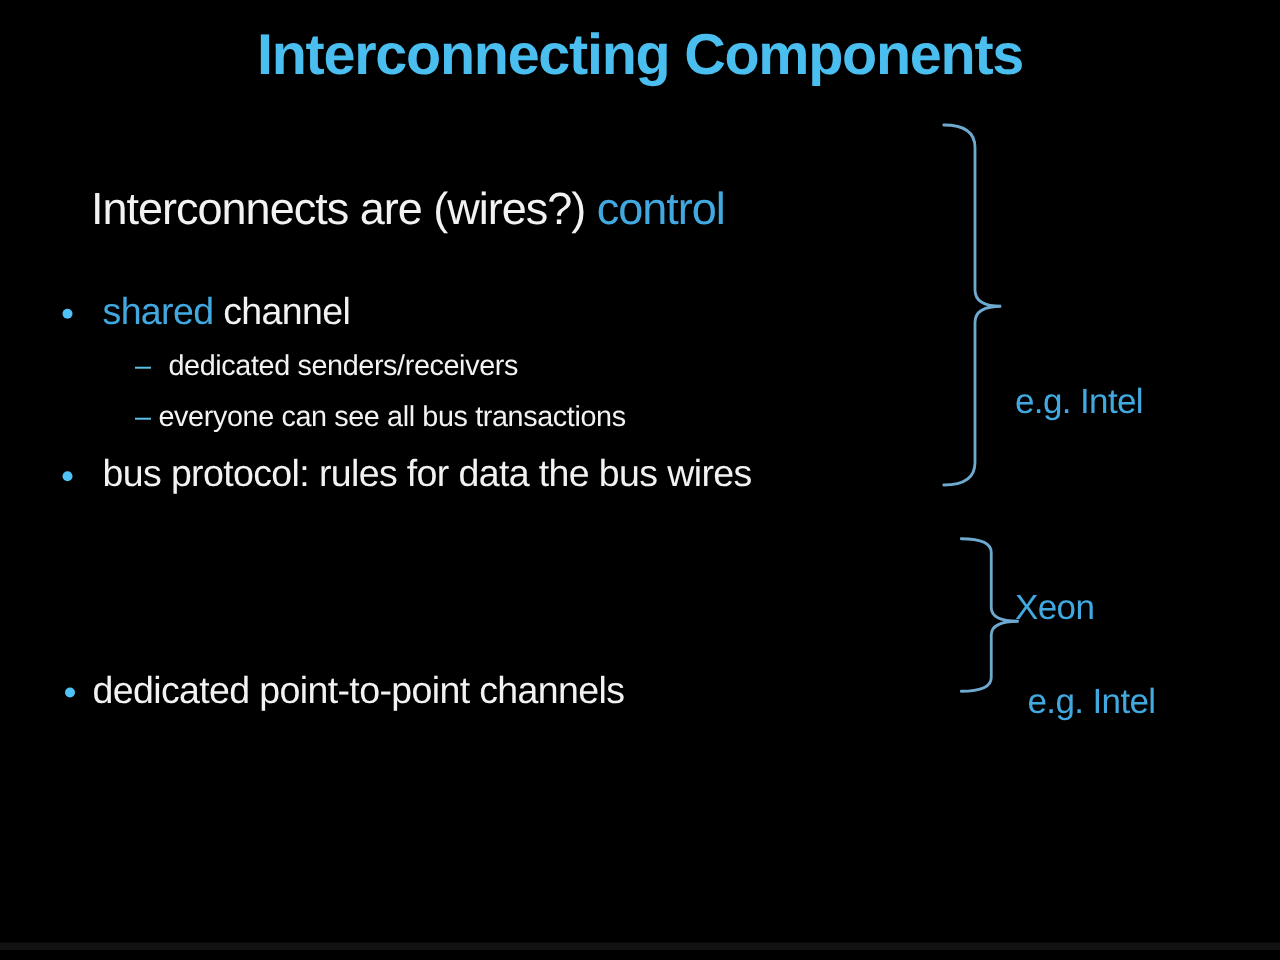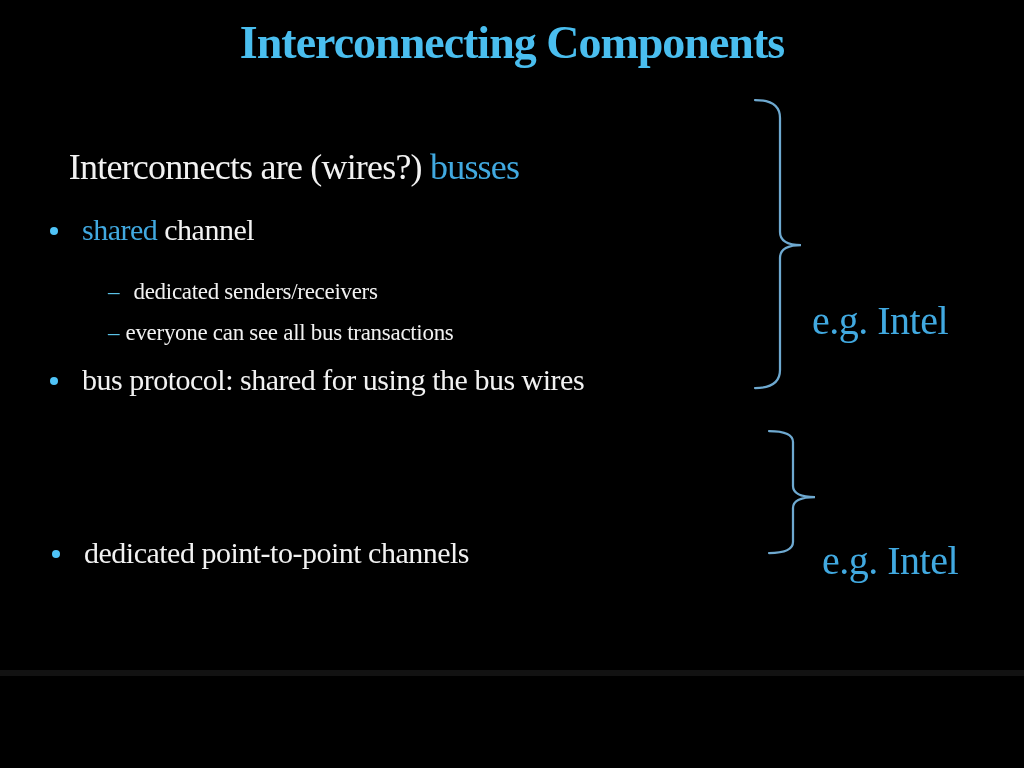--- a/index.html
+++ b/index.html
@@ -3,24 +3,24 @@
 <meta charset="utf-8">
 <style>
   html, body {
     margin: 0;
     padding: 0;
     background: #000;
   }
   .slide {
     position: relative;
     width: 1024px;
-    height: 676px;
+    height: 760px;
     background: #000000;
     overflow: hidden;
-    font-family: Liberation Serif, serif;
+    font-family: Liberation Sans, sans-serif;
   }
   .line {
     position: absolute;
     white-space: pre;
     color: #f2f2f2;
   }
   .slide-title {
     top: 16px;
     left: 0;
     width: 1024px;
@@ -57,21 +57,21 @@
     flex: 0 0 auto;
   }
   .dash-marker {
     color: #5bc2e7;
     font-size: 23px;
     white-space: pre;
   }
   .annotation {
     position: absolute;
     color: #41a9e0;
-    font-size: 40px;
+    font-size: 28px;
     letter-spacing: -0.5px;
     line-height: 55px;
     white-space: pre;
   }
   .brace {
     position: absolute;
   }
   .bottom-strip {
     position: absolute;
     left: 0;
@@ -82,56 +82,57 @@
   }
 </style>
 </head>
 <body>
 
 <div class="slide">
 
   <div class="line slide-title">Interconnecting Components</div>
 
   <div class="line h1" style="left:36px; top:104px;">
-    <span>Interconnects are (wires?) </span><span class="blue">busses</span>
+    <span>Interconnects are (wires?) </span><span class="blue">control</span>
   </div>
 
 
-  <div class="row" style="left:50px; top:213px;">
+  <div class="row" style="left:50px; top:233px;">
     <span class="dot" style="margin-top:14px;"></span>
     <span class="line b1" style="position:static; margin-left:24px;"><span class="blue">shared</span><span> channel</span></span>
   </div>
 
   <div class="row" style="left:108px; top:279px;">
     <span class="dash-marker">–</span>
     <span class="line b2" style="position:static; margin-left:14px;">dedicated senders/receivers</span>
   </div>
 
   <div class="row" style="left:108px; top:320px;">
     <span class="dash-marker">–</span>
     <span class="line b2" style="position:static; margin-left:6px;">everyone can see all bus transactions</span>
   </div>
 
   <div class="row" style="left:50px; top:363px;">
     <span class="dot" style="margin-top:14px;"></span>
-    <span class="line b1" style="position:static; margin-left:24px;">bus protocol: shared for using the bus wires</span>
+    <span class="line b1" style="position:static; margin-left:24px;">bus protocol: rules for data the bus wires</span>
   </div>
 
 
   <div class="row" style="left:52px; top:536px;">
     <span class="dot" style="margin-top:14px;"></span>
-    <span class="line b1" style="position:static; margin-left:24px;">dedicated point-to-point channels</span>
+    <span class="line b1" style="position:static; margin-left:14px;">dedicated point-to-point channels</span>
   </div>
 
   <svg class="brace" style="left:748px; top:96px;" width="64" height="300" viewBox="0 0 64 300">
     <path d="M7,4 Q32,4 32,22 L32,136 Q32,149 53,149 Q32,149 32,162 L32,274 Q32,292 7,292" fill="none" stroke-width="2.25" stroke-linecap="round" stroke="#6ea9d0"></path>
   </svg>
 
   <div class="annotation" style="left:812px; top:183px;">
     <div>e.g. Intel</div>
+    <div>Xeon</div>
   </div>
 
   <svg class="brace" style="left:762px; top:428px;" width="64" height="132" viewBox="0 0 64 132">
     <path d="M7,3 Q31,3 31,14 L31,58 Q31,69 53,69 Q31,69 31,80 L31,114 Q31,125 7,125" fill="none" stroke-width="2.25" stroke-linecap="round" stroke="#6ea9d0"></path>
   </svg>
 
   <div class="annotation" style="left:822px; top:423px;">
     <div>e.g. Intel</div>
   </div>
 

